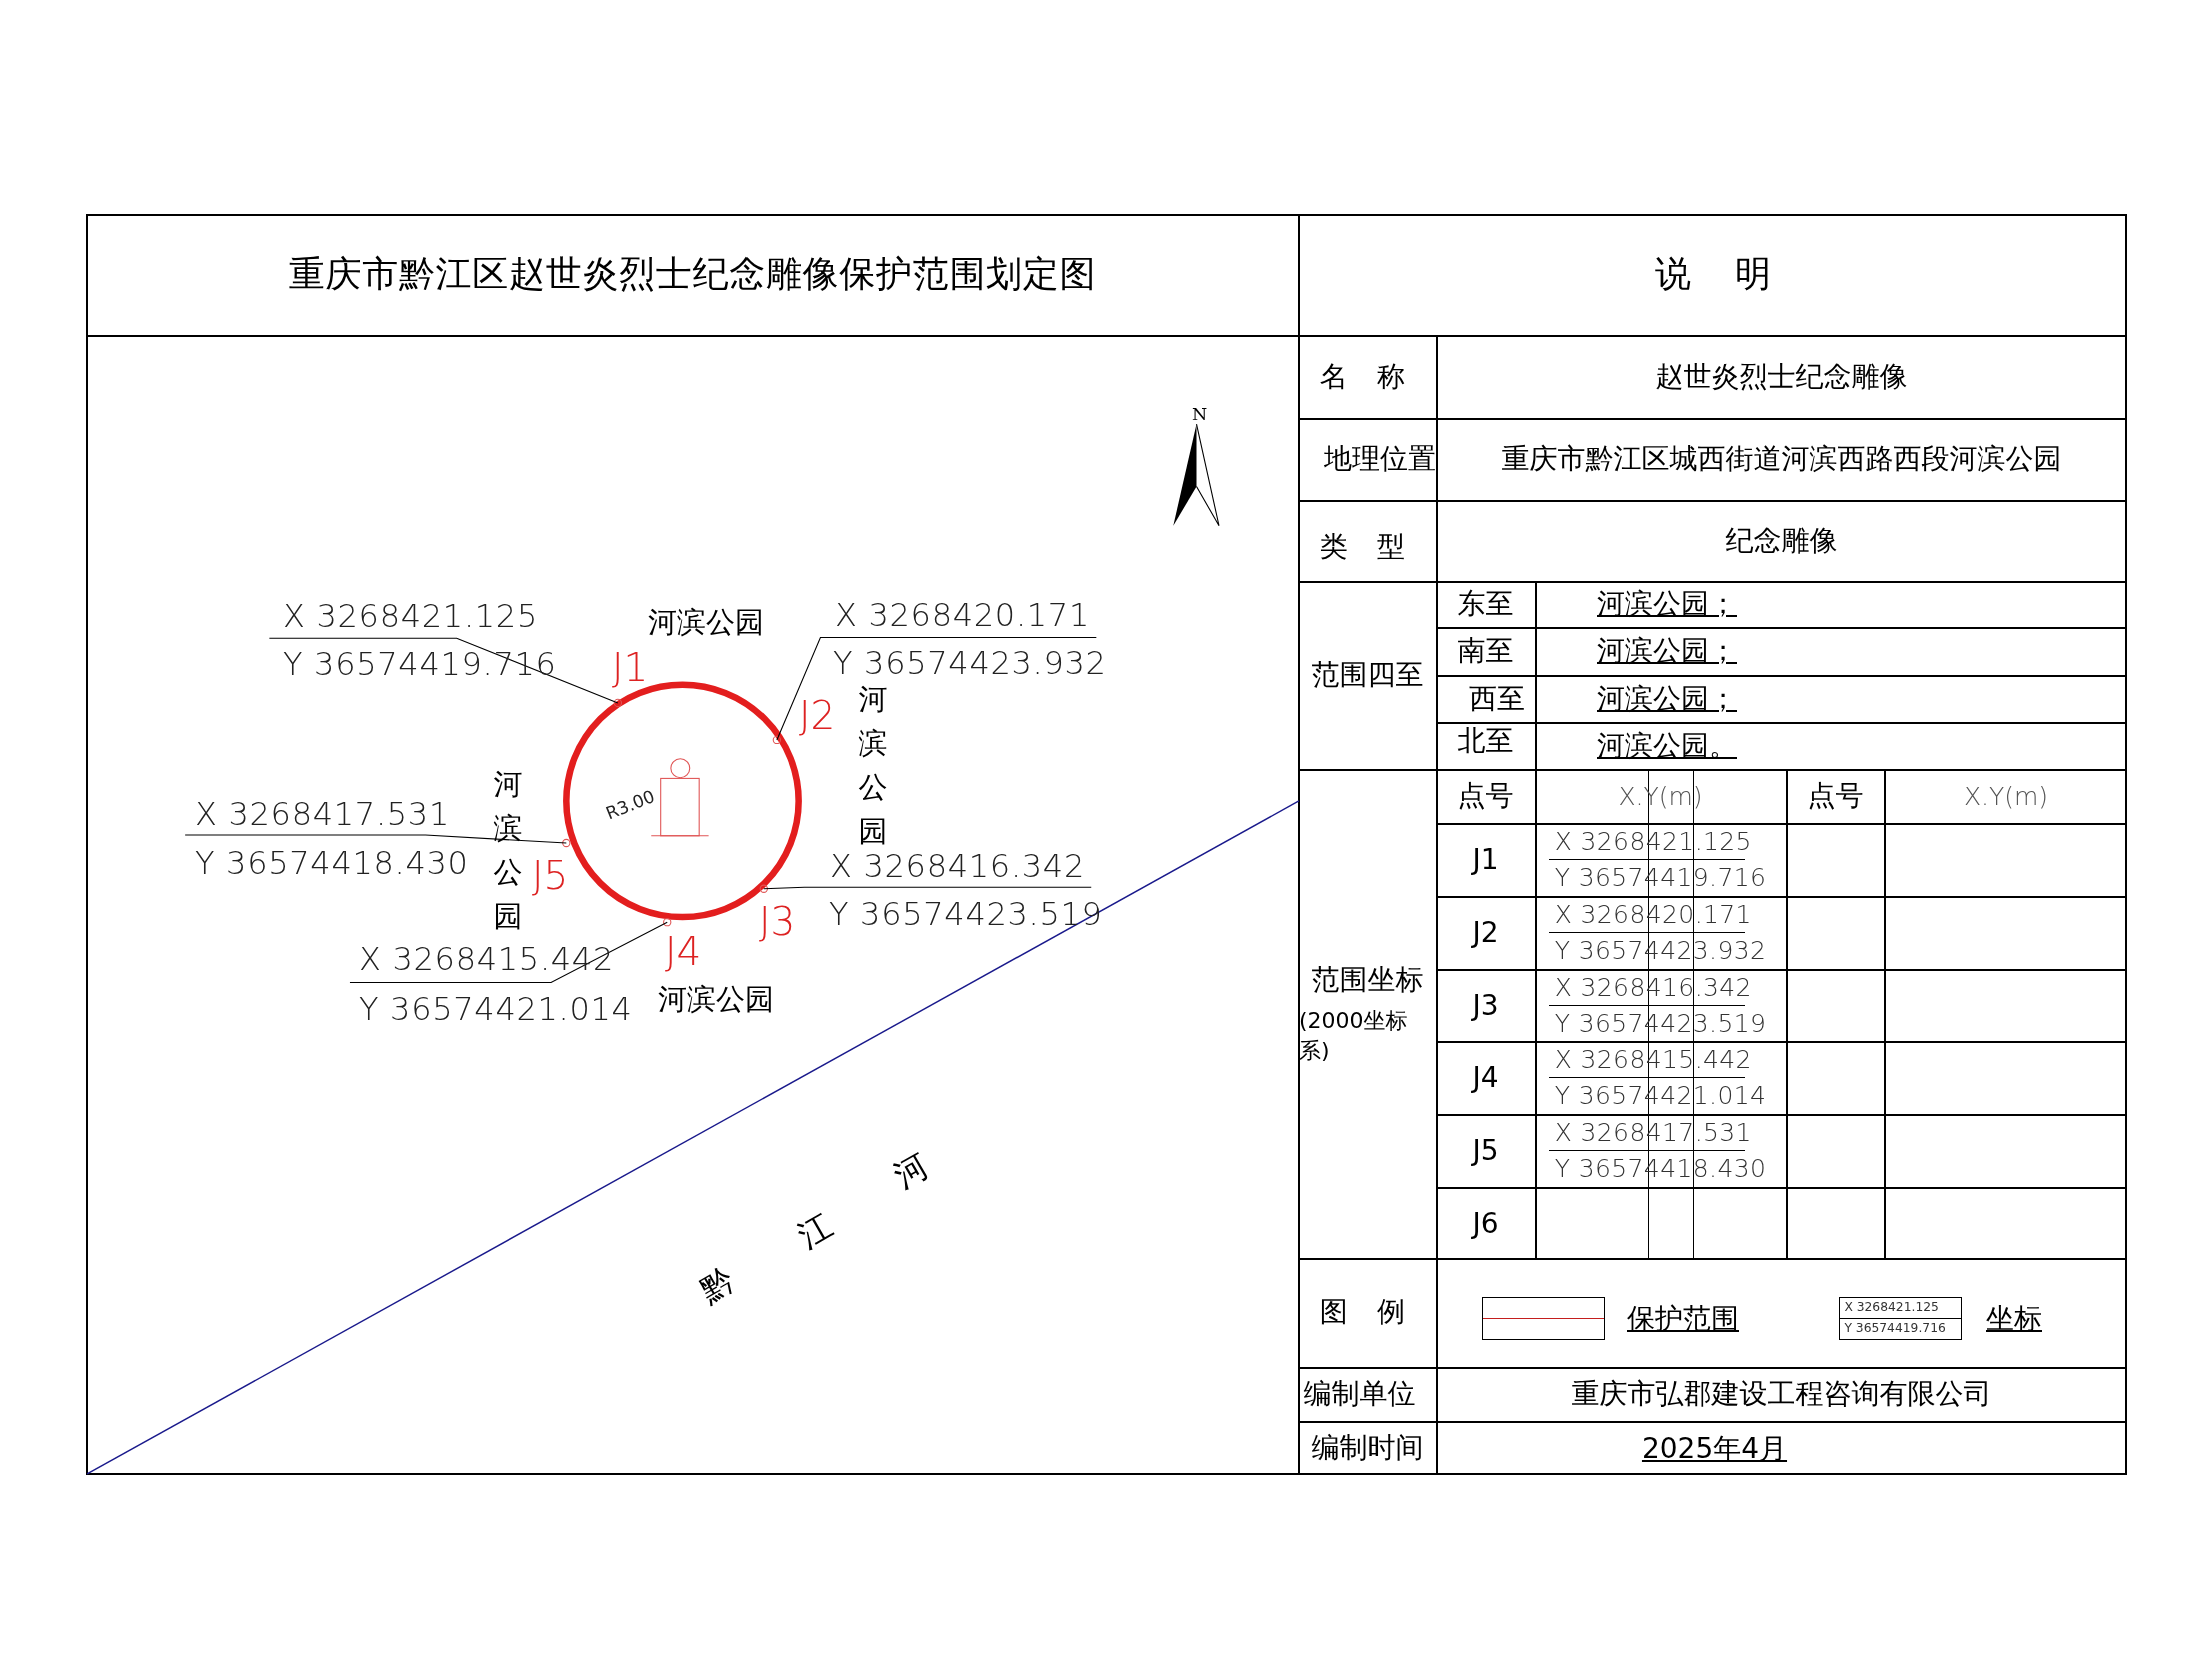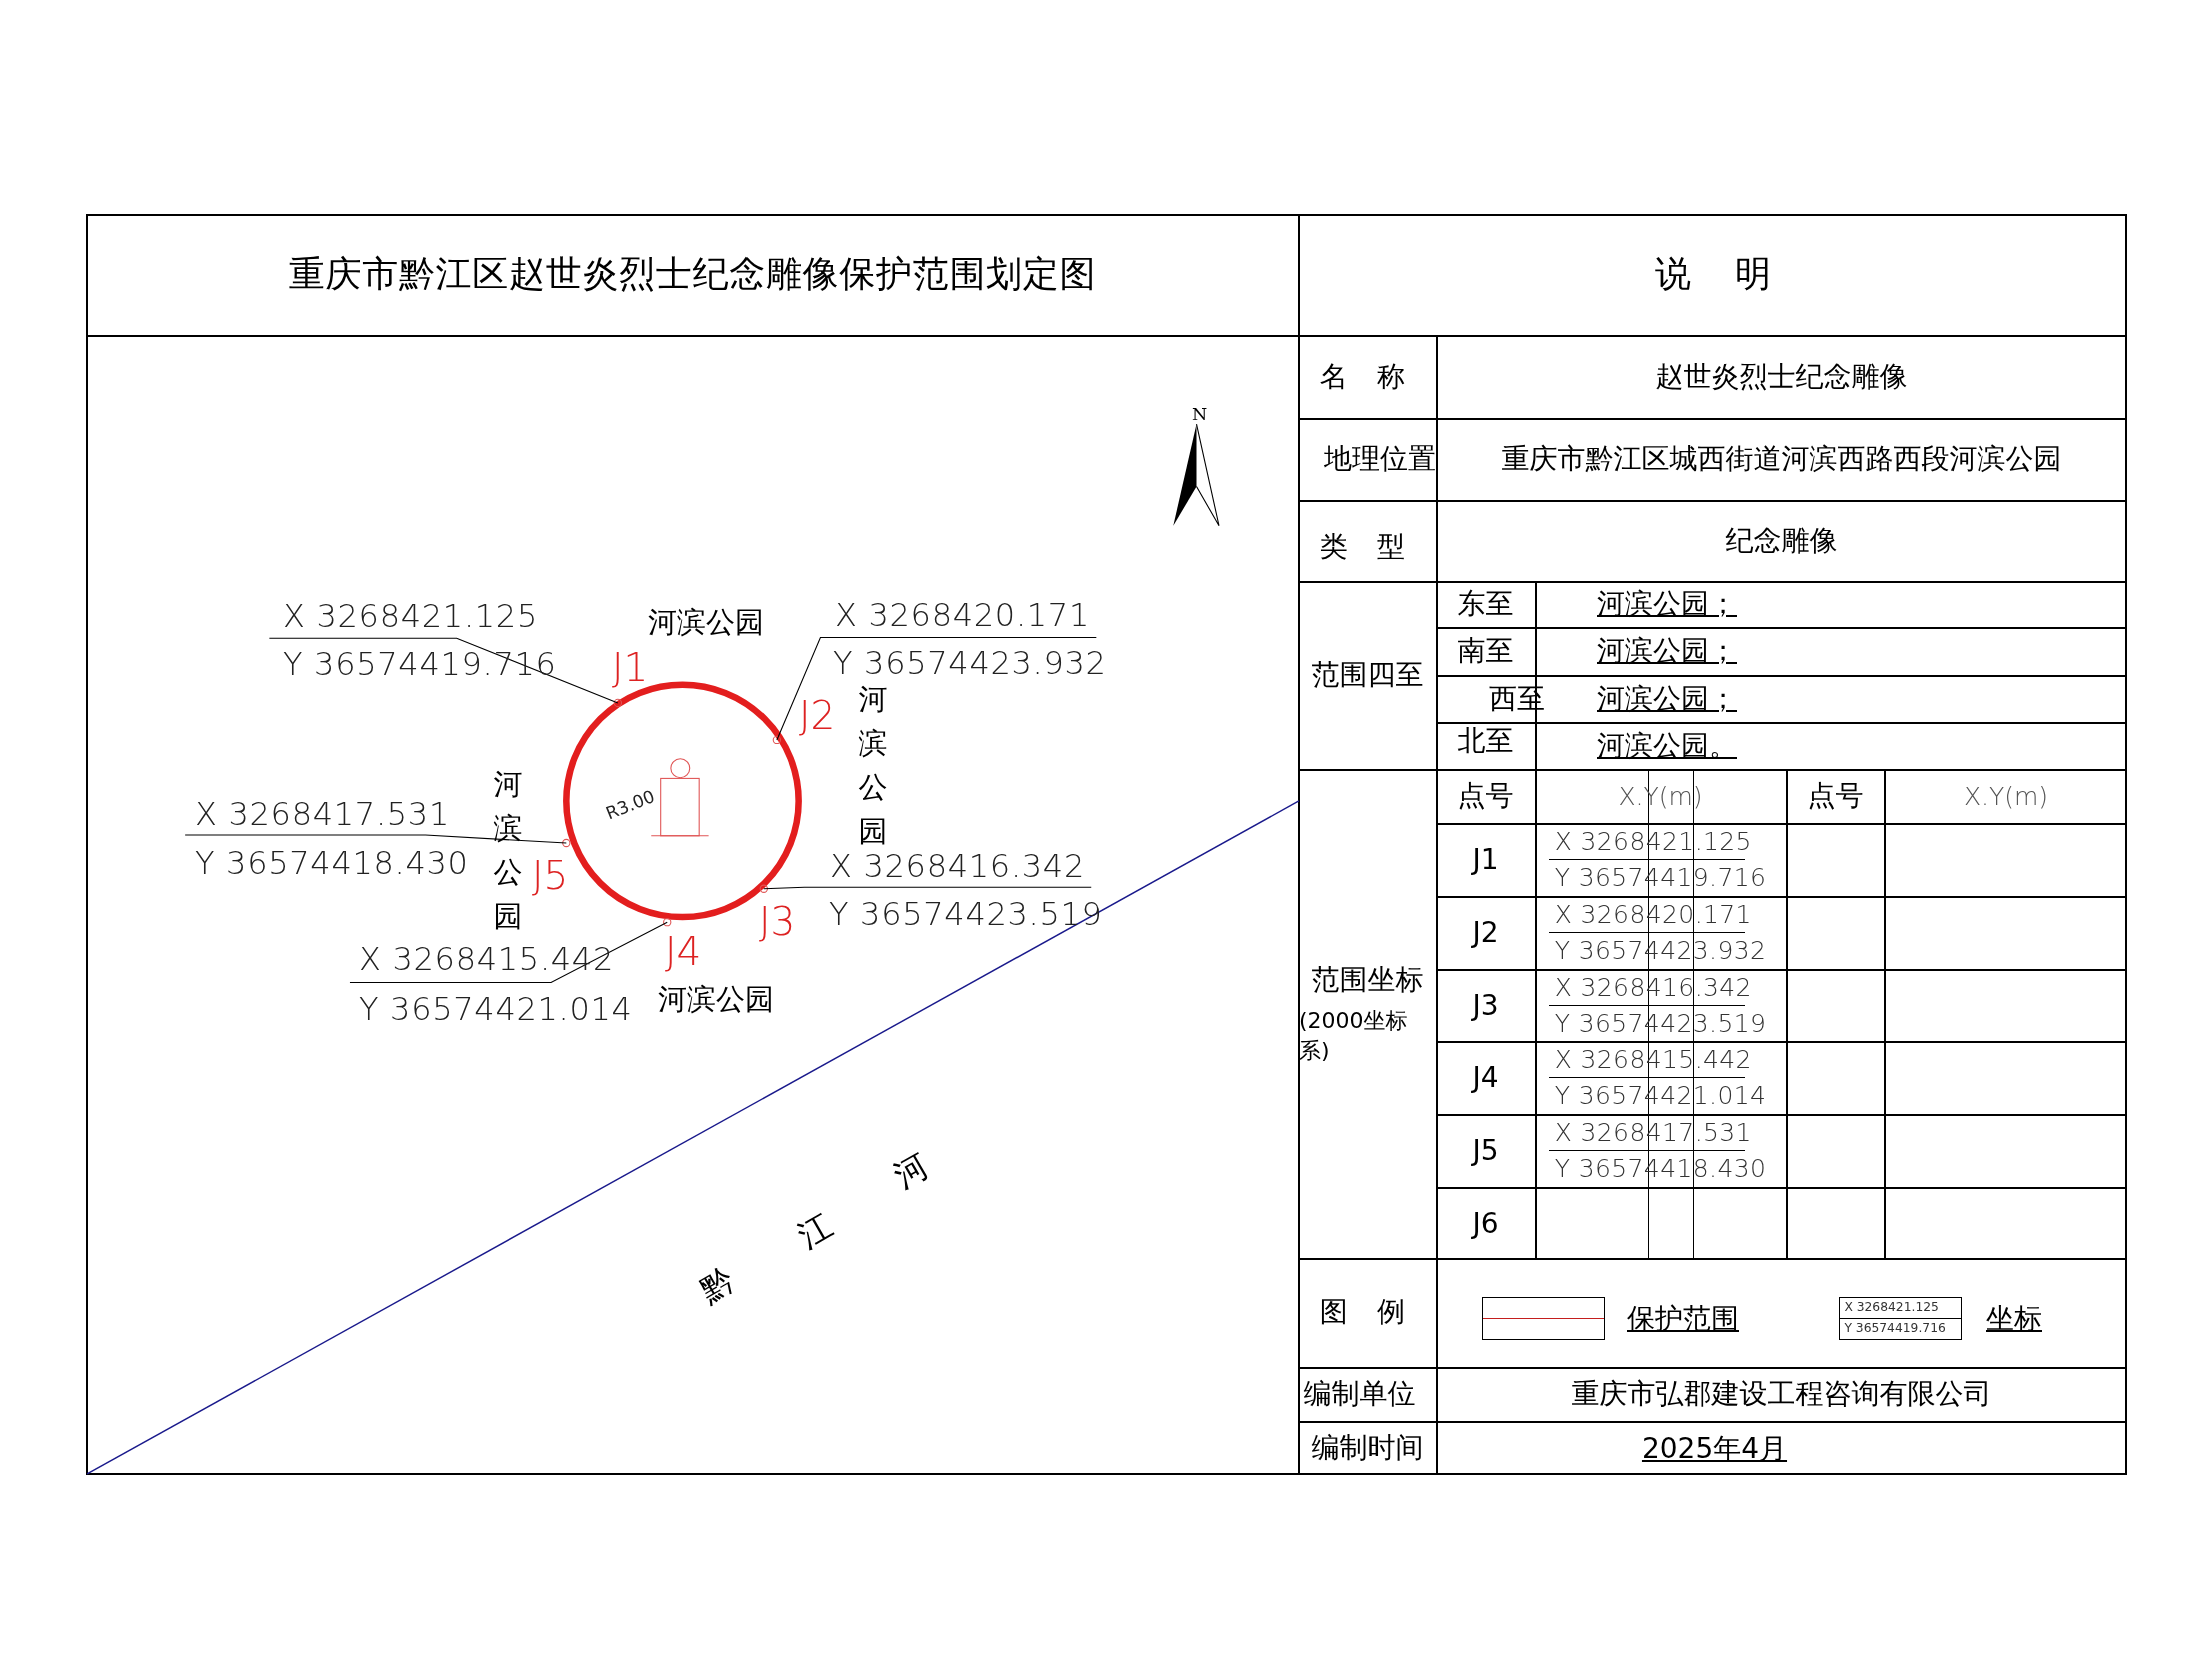--- a/index.html
+++ b/index.html
@@ -139,21 +139,21 @@
 <div class="cell" style="left:1299px; top:418px; width:162px; height:81px;">地理位置</div>
 <div class="cell" style="left:1436px; top:418px; width:691px; height:81px;">重庆市黔江区城西街道河滨西路西段河滨公园</div>
 <div class="cell" style="left:1299px; top:500px; width:137px; height:66px; letter-spacing:10.2px;margin-top:14px;">类 型</div>
 <div class="cell" style="left:1436px; top:500px; width:691px; height:81px;">纪念雕像</div>
 
 <div class="cell" style="left:1299px; top:581px; width:137px; height:188px;">范围四至</div>
 <div class="cell" style="left:1436px; top:581px; width:99px; height:46px;">东至</div>
 <div class="cell left" style="left:1597px; top:581px; width:508px; height:46px;">河滨公园；</div>
 <div class="cell" style="left:1436px; top:627px; width:99px; height:48px;">南至</div>
 <div class="cell left" style="left:1597px; top:627px; width:508px; height:48px;">河滨公园；</div>
-<div class="cell" style="left:1436px; top:675px; width:122px; height:47px;margin-left:20px;">西至</div>
+<div class="cell" style="left:1436px; top:675px; width:122px; height:47px;">西至</div>
 <div class="cell left" style="left:1597px; top:675px; width:508px; height:47px;">河滨公园；</div>
 <div class="cell" style="left:1436px; top:722px; width:99px; height:37px;">北至</div>
 <div class="cell left" style="left:1597px; top:722px; width:508px; height:47px;">河滨公园。</div>
 
 <div class="cell" style="left:1299px; top:769px; width:137px; height:489px; flex-direction:column;">
   <div>范围坐标</div>
   <div style="font-size:22px; margin-top:7.3px;">(2000坐标系)</div>
 </div>
 
 <div class="cell" style="left:1436px; top:769px; width:99px; height:54px;">点号</div>

